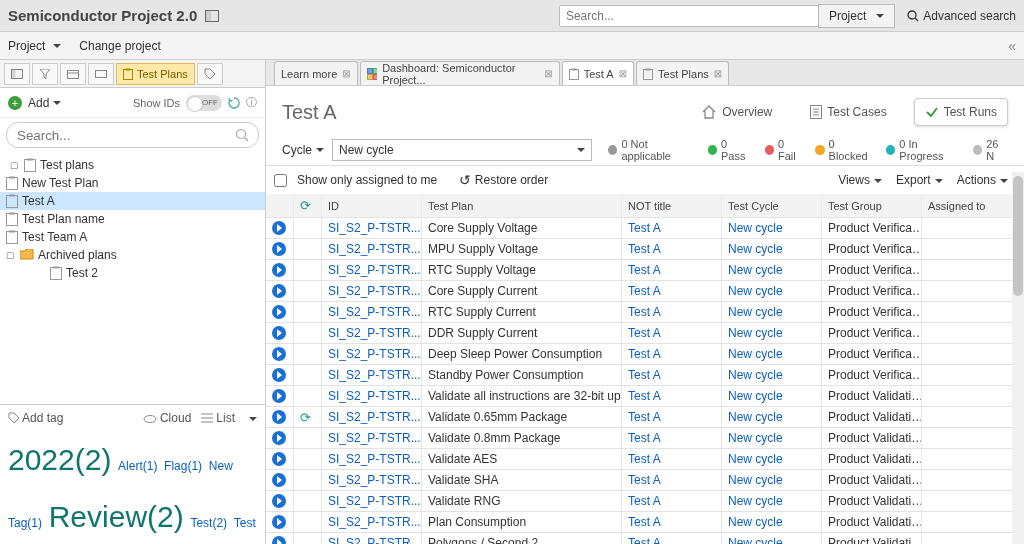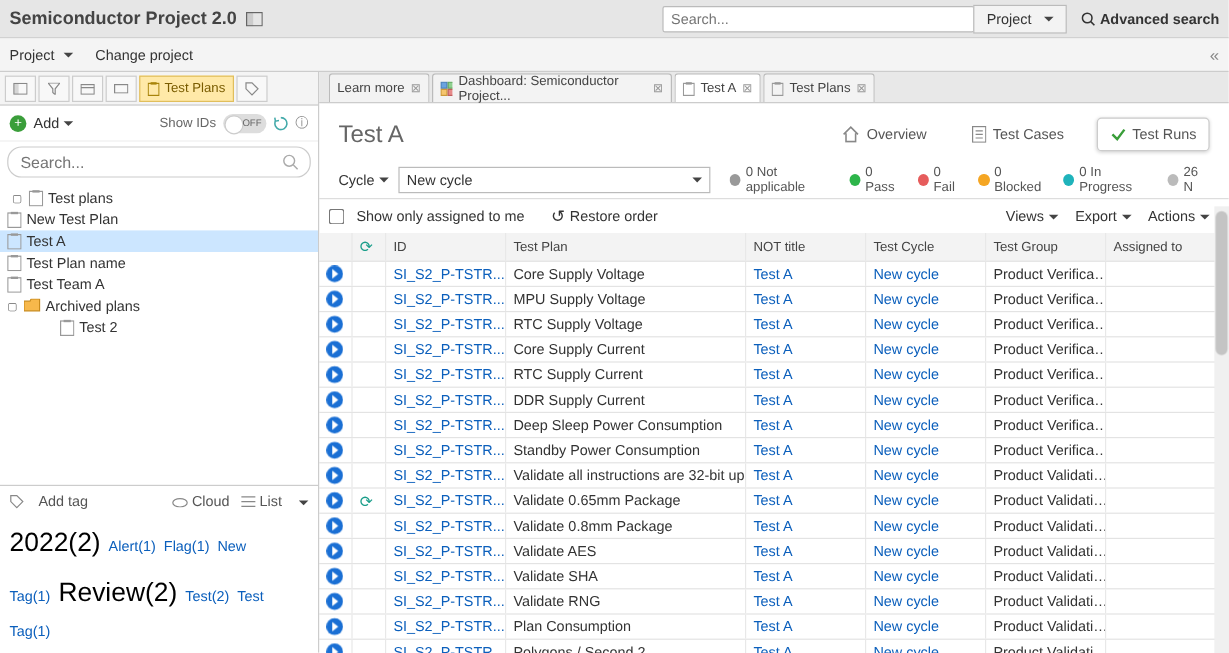--- a/index.html
+++ b/index.html
@@ -3,21 +3,21 @@
 <meta charset="utf-8">
 <style>
 * { box-sizing: border-box; margin: 0; padding: 0; }
 body { font-family: Arial, Helvetica, sans-serif; font-size: 12px; color: #333; background: #fff; width: 1024px; height: 544px; overflow: hidden; position: relative; }
 .topbar { height: 32px; background: #e6e6e6; display: flex; align-items: center; padding: 0 8px; border-bottom: 1px solid #ccc; }
 .project-title { font-size: 15px; font-weight: bold; color: #444; margin-right: 8px; }
 .sq-icon { width: 14px; height: 14px; display: inline-flex; align-items: center; justify-content: center; }
 .topbar-spacer { flex: 1; }
 .search-box { height: 22px; width: 260px; border: 1px solid #bbb; background: #fff; padding: 2px 6px; font-size: 12px; color: #888; border-radius: 2px; }
 .scope-btn { height: 24px; border: 1px solid #bbb; background: #f3f3f3; padding: 0 10px; margin-left: -1px; display: flex; align-items: center; gap: 6px; cursor: pointer; }
-.adv-search { margin-left: 12px; display: flex; align-items: center; gap: 4px; cursor: pointer; color: #333; font-weight: bold; }
+.adv-search { margin-left: 12px; display: flex; align-items: center; gap: 4px; cursor: pointer; color: #333; }
 .subbar { height: 28px; border-bottom: 1px solid #ccc; display: flex; align-items: center; padding: 0 8px; gap: 18px; background: #f4f4f4; }
 .sub-item { color: #333; cursor: pointer; display: flex; align-items: center; gap: 4px; }
 .collapse-chev { margin-left: auto; color: #888; font-size: 14px; }
 .main { display: flex; height: calc(544px - 60px); }
 .sidebar { width: 266px; border-right: 1px solid #ccc; display: flex; flex-direction: column; flex-shrink: 0; }
 .side-toolbar { height: 28px; border-bottom: 1px solid #ccc; background: #f4f4f4; display: flex; align-items: center; padding: 0 4px; gap: 2px; }
 .tb-btn { width: 26px; height: 22px; border: 1px solid #ccc; background: #f8f8f8; display: flex; align-items: center; justify-content: center; cursor: pointer; }
 .tb-btn.active { background: #ffe9a8; border-color: #e0be5c; }
 .add-row { height: 30px; display: flex; align-items: center; padding: 0 8px; gap: 6px; border-bottom: 1px solid #eee; }
 .add-plus { width: 14px; height: 14px; border-radius: 50%; background: #3a9e3a; color: #fff; font-size: 11px; display: flex; align-items: center; justify-content: center; }
@@ -30,24 +30,24 @@
 .tree { flex: 1; overflow: auto; padding: 4px 0; }
 .tree-item { height: 18px; display: flex; align-items: center; padding: 0 6px; gap: 4px; cursor: pointer; white-space: nowrap; }
 .tree-item.lvl1 { padding-left: 10px; }
 .tree-item.lvl2 { }
 .tree-item.lvl3 { padding-left: 50px; }
 .tree-item.selected { background: #cce6ff; }
 .exp { width: 10px; color: #666; font-size: 9px; }
 .doc-icon { width: 12px; height: 14px; }
 .folder-icon { width: 14px; height: 12px; }
 .tag-panel { border-top: 1px solid #ccc; padding: 6px 8px; font-size: 12px; height: 140px; overflow: hidden; }
-.tag-head { display: flex; align-items: center; gap: 12px; margin-bottom: 6px; color: #555; }
+.tag-head { display: flex; align-items: center; gap: 2px; margin-bottom: 6px; color: #555; }
 .tag-mode { margin-left: auto; display: flex; gap: 10px; }
 .tag-cloud { line-height: 1.9; }
-.tag-big { font-size: 22px; color: #000000; }
+.tag-big { font-size: 30px; color: #0f766e; }
 .tag-sm { font-size: 12px; color: #0b5fbc; }
 .content { flex: 1; display: flex; flex-direction: column; min-width: 0; position: relative; }
 .tabstrip { height: 26px; background: #e8e8e8; border-bottom: 1px solid #ccc; display: flex; align-items: flex-end; padding-left: 8px; gap: 2px; }
 .tab { height: 24px; border: 1px solid #bbb; border-bottom: none; background: #f3f3f3; border-radius: 3px 3px 0 0; padding: 0 6px; display: flex; align-items: center; gap: 5px; font-size: 11px; color: #444; cursor: pointer; max-width: 200px; }
 .tab.active { background: #fff; }
 .tab .x { color: #999; font-size: 10px; }
 .page-head { padding: 12px 16px 8px; display: flex; align-items: center; }
 .page-title { font-size: 20px; color: #666; }
 .head-actions { margin-left: auto; display: flex; gap: 16px; align-items: center; }
 .head-btn { display: flex; align-items: center; gap: 5px; color: #555; cursor: pointer; padding: 6px 10px; border-radius: 4px; border: 1px solid transparent; }

